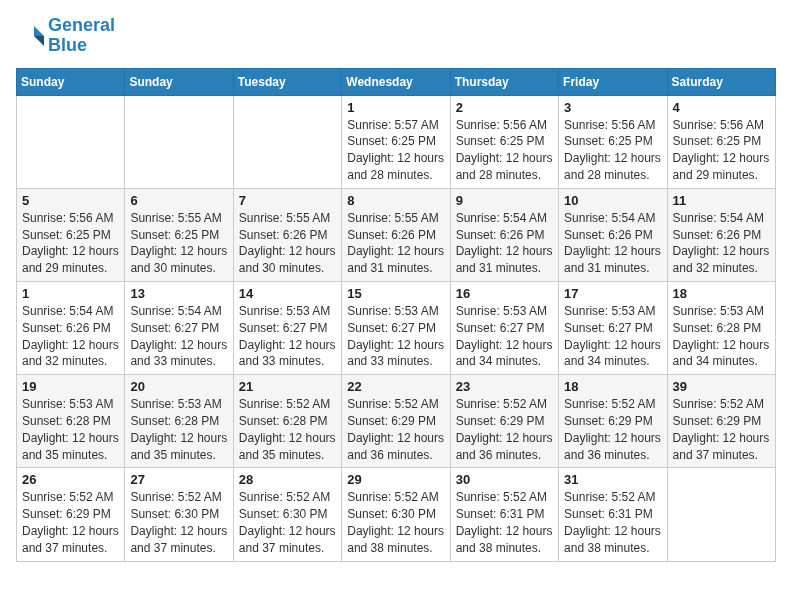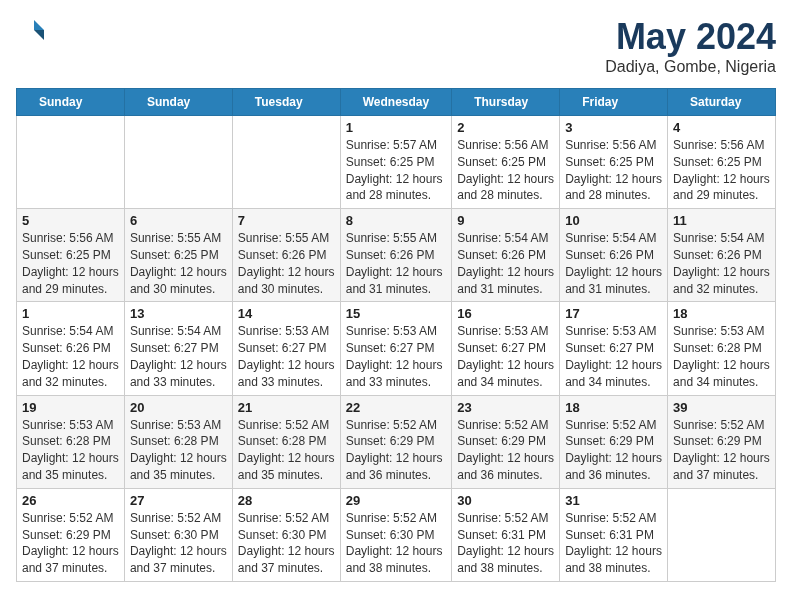--- a/index.html
+++ b/index.html
@@ -49,21 +49,21 @@
     .calendar {
       width: 100%;
       border-collapse: collapse;
       font-size: 10.5px;
     }
     .calendar thead tr th {
       background: #2980b9;
       color: #fff;
       font-size: 12px;
       font-weight: bold;
-      padding: 6px 22px;
+      padding: 6px 4px;
       border: 1px solid #2471a3;
       text-align: left;
     }
     .calendar tbody tr td {
       border: 1px solid #ccc;
       vertical-align: top;
       padding: 4px 5px;
       width: 108px;
       min-height: 80px;
       height: 90px;
@@ -90,24 +90,24 @@
   </style>
 </head>
 <body>
 
 <div class="header">
   <div class="logo">
     <svg class="logo-icon" viewBox="0 0 28 28">
       <polygon points="18,4 28,14 18,14" fill="#2980b9"></polygon>
       <polygon points="18,14 28,14 28,24" fill="#1a5276"></polygon>
     </svg>
-  </div>
-  <div class="title-block">
-    <div class="month-title">May 2024</div>
-    <div class="location">Dadiya, Gombe, Nigeria</div>
+    <div class="logo-text">
+      <div><span>General</span></div>
+      <div><span style="color:#2980b9">Blue</span></div>
+    </div>
   </div>
 </div>
 
 <table class="calendar">
   <thead>
     <tr>
     <th>Sunday</th>
         <th>Sunday</th>
         <th>Tuesday</th>
         <th>Wednesday</th>

